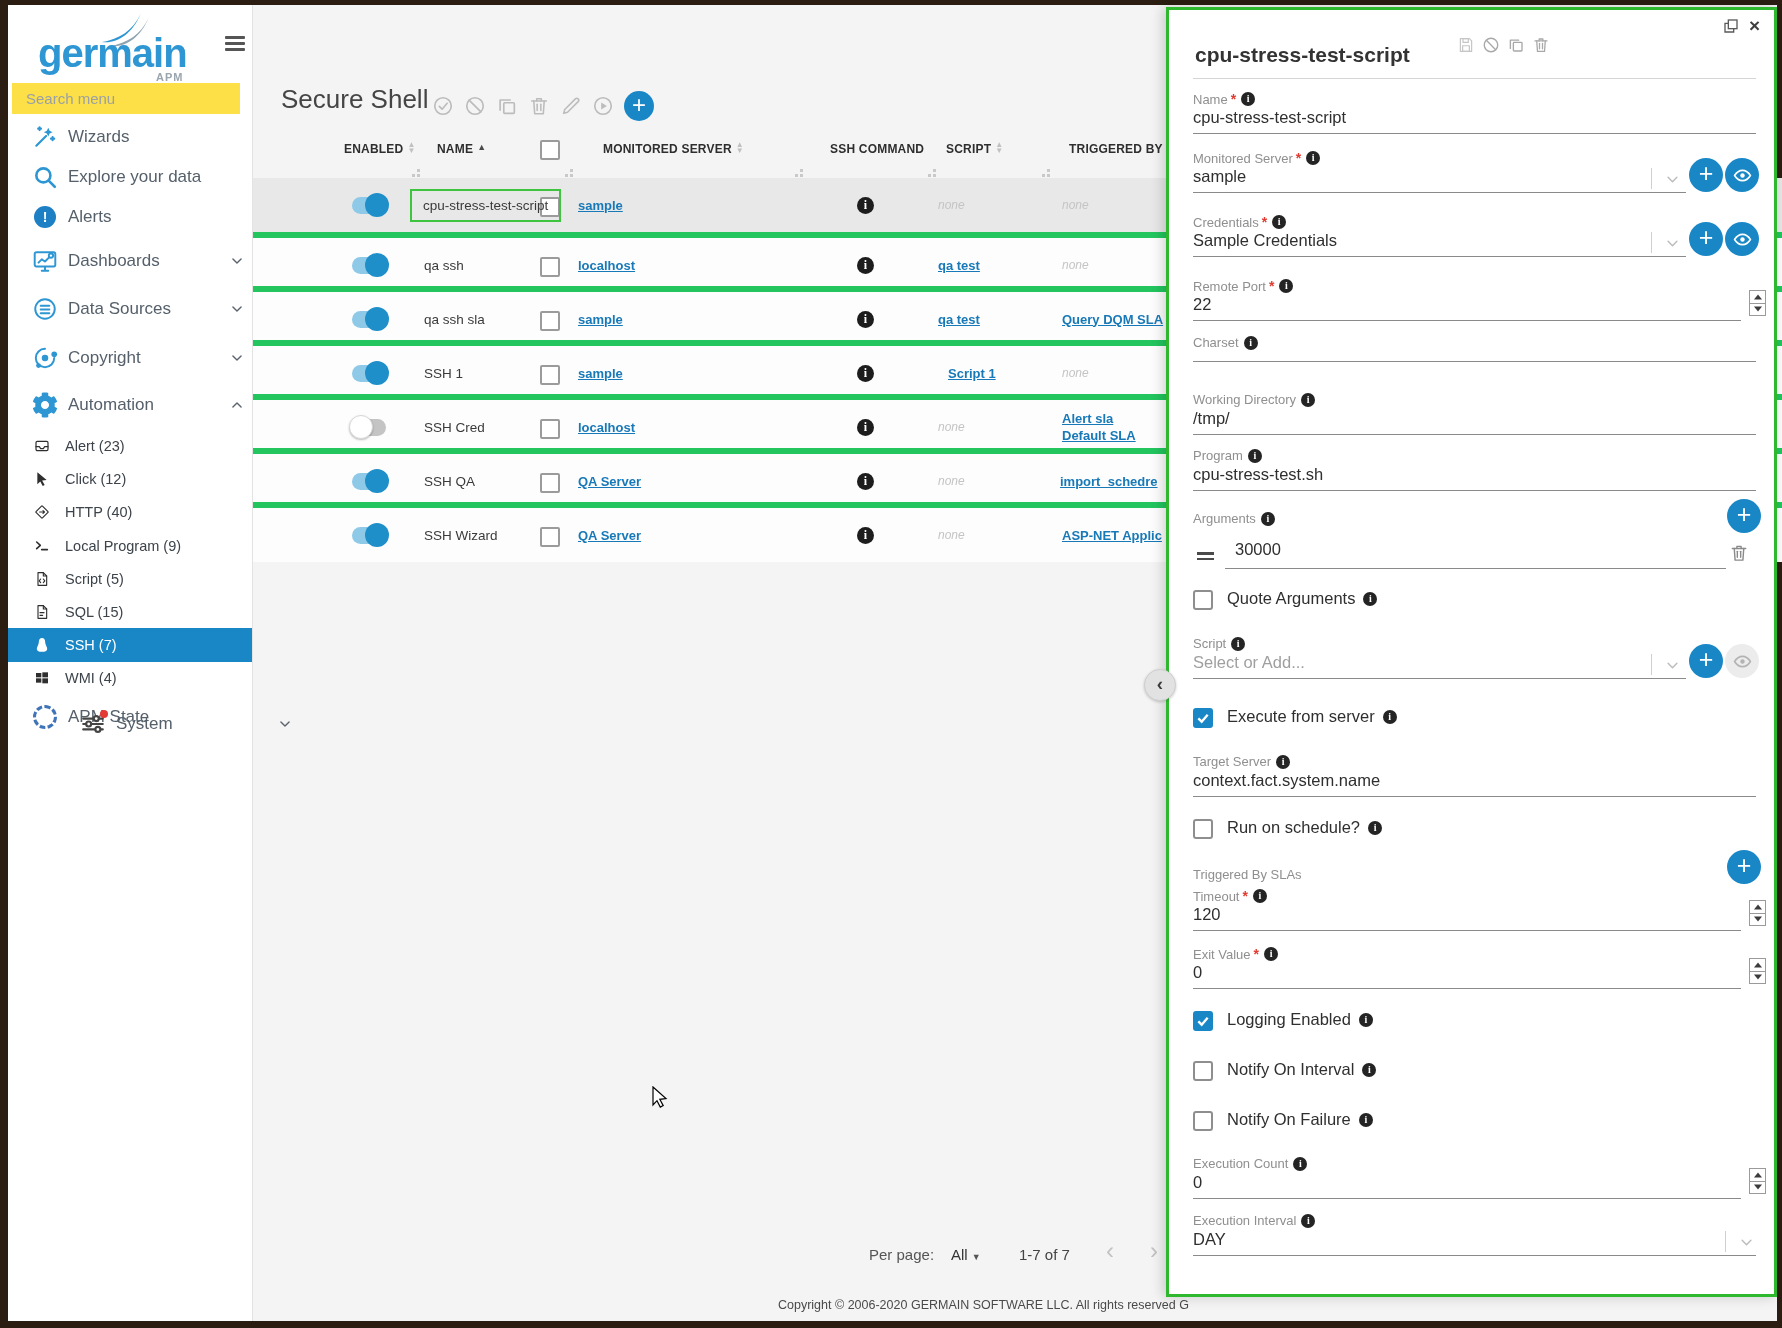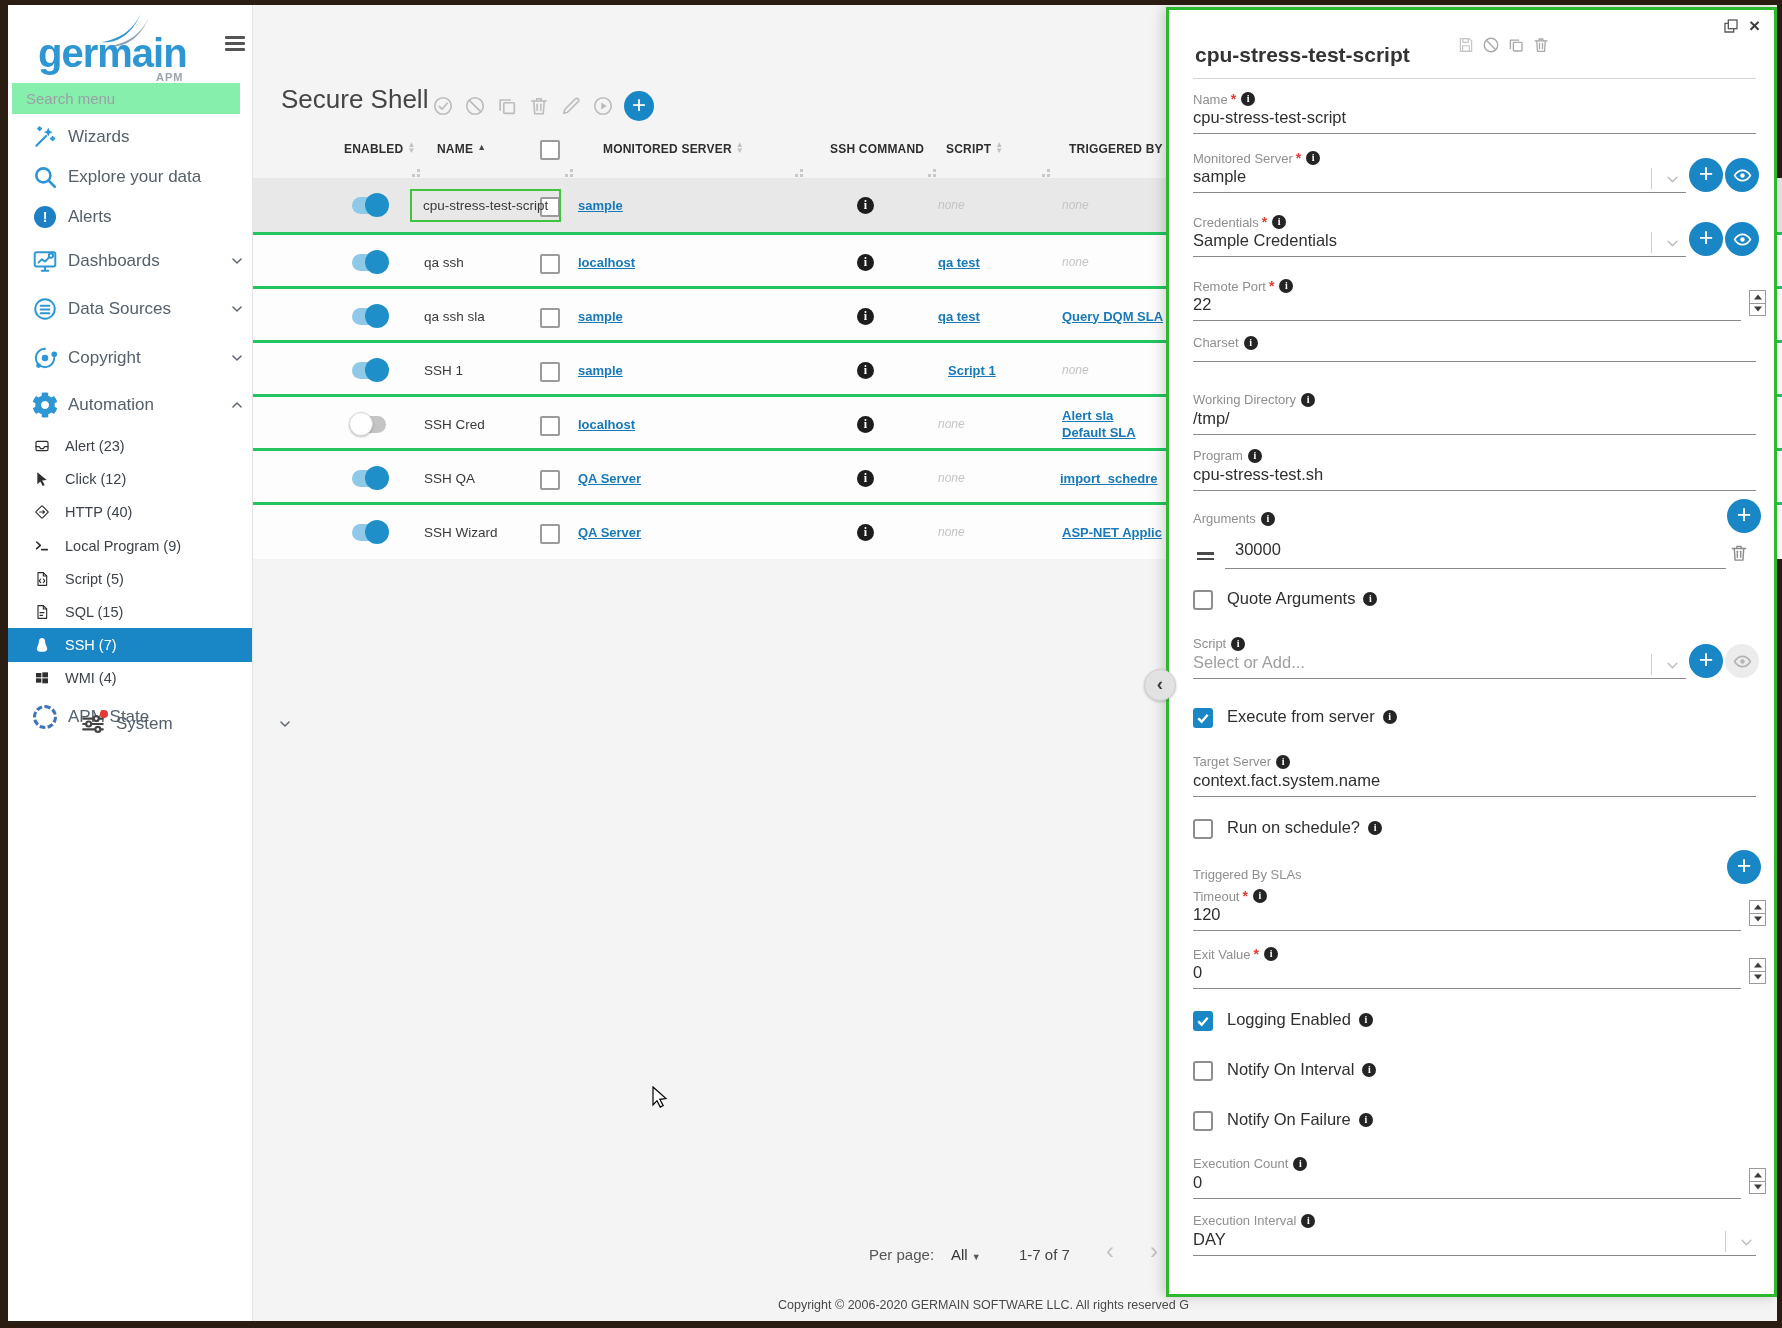--- a/index.html
+++ b/index.html
@@ -6,21 +6,21 @@
   .screen{position:relative;width:1782px;height:1328px;background:#2b1d12;overflow:hidden;}
   .app-bg{position:absolute;left:8px;top:5px;width:1769px;height:1316px;background:#f4f4f4;}
 
   
   .sidebar{position:absolute;left:8px;top:5px;width:244px;height:1316px;background:#fff;border-right:1px solid #e3e3e3;z-index:2;}
   .swoosh{position:absolute;left:86px;top:6px;width:62px;height:34px;}
   .brand{position:absolute;left:30px;top:26px;font-size:40px;font-weight:600;color:#2d96d3;letter-spacing:-1px;}
   .brand-sub{position:absolute;left:148px;top:66px;font-size:11px;font-weight:700;color:#9aa5ad;letter-spacing:1px;}
   .hamburger{position:absolute;left:217px;top:31px;width:20px;height:16px;cursor:pointer;}
   .hamburger i{display:block;height:2.5px;background:#555;margin-bottom:3.5px;border-radius:1px;}
-  .menu-search{position:absolute;left:4px;top:78px;width:228px;height:31px;background:#86efac;border:none;outline:none;padding:0 14px;font-size:15px;color:#666;font-family:"Liberation Sans",sans-serif;box-sizing:border-box;}
+  .menu-search{position:absolute;left:4px;top:78px;width:228px;height:31px;background:#fde047;border:none;outline:none;padding:0 14px;font-size:15px;color:#666;font-family:"Liberation Sans",sans-serif;box-sizing:border-box;}
   .menu-search::placeholder{color:#9aa0a5;}
   .side-item{position:absolute;left:0;width:244px;height:36px;display:flex;align-items:center;cursor:pointer;}
   .side-item .sicon{position:absolute;left:24px;width:26px;height:26px;color:#2d96d3;display:flex;align-items:center;justify-content:center;}
   .side-item .slabel{position:absolute;left:60px;font-size:17px;color:#55606b;}
   .side-item .schev{position:absolute;left:222px;width:14px;height:14px;color:#5b646d;}
   .side-sub{position:absolute;left:0;width:244px;height:34px;display:flex;align-items:center;cursor:pointer;text-decoration:underline;}
   .side-sub .sicon{position:absolute;left:26px;width:16px;height:16px;color:#2f2f2f;display:flex;align-items:center;justify-content:center;}
   .side-sub .slabel{position:absolute;left:57px;font-size:14.5px;color:#3c434a;}
   .side-sub.selected{background:#1987c6;}
   .side-sub.selected .slabel,.side-sub.selected .sicon{color:#fff;}
@@ -38,21 +38,21 @@
   .tbtn-add{width:30px;height:30px;border-radius:50%;background:#1987c6;color:#fff;font-size:24px;line-height:28px;text-align:center;cursor:pointer;font-weight:400;}
 
   .thead{position:absolute;top:138px;left:252px;right:0;height:46px;z-index:1;}
   .th{position:absolute;top:4px;font-size:12px;font-weight:700;color:#2e2e2e;letter-spacing:.2px;display:flex;align-items:flex-start;gap:4px;cursor:pointer;}
   .sortgl{display:flex;flex-direction:column;line-height:6px;font-size:8px;color:#c0c0c0;margin-top:0px;}
   .sortasc{font-size:9px;color:#4a4a4a;line-height:10px;}
   .hcheck{position:absolute;left:288px;top:2px;width:16px;height:16px;border:2px solid #9b9b9b;border-radius:2px;background:#fff;cursor:pointer;}
   .grip{position:absolute;width:3px;height:3px;background:#c9c9c9;box-shadow:5px 0 #c9c9c9,5px -5px #c9c9c9;}
 
   .row{position:absolute;left:252px;right:0;height:54px;background:#fdfdfd;z-index:1;}
-  .row.striped{border-top:3px solid #22c55e;}
+  .row.striped{border-top:6px solid #22c55e;}
   .row.selected{background:#e8e8e8;}
   .rcheck{position:absolute;left:288px;top:19px;width:16px;height:16px;border:2px solid #9b9b9b;border-radius:2px;background:#fff;cursor:pointer;}
   .tgl{position:absolute;left:100px;top:19px;width:34px;height:17px;border-radius:9px;background:#8ecae8;cursor:pointer;}
   .tgl::after{content:"";position:absolute;right:-3px;top:-4px;width:24px;height:24px;border-radius:50%;background:#1e8fc9;}
   .tgl.off{background:#c4c4c4;}
   .tgl.off::after{left:-3px;right:auto;background:#fff;border:1px solid #d7d7d7;box-sizing:border-box;box-shadow:0 1px 2px rgba(0,0,0,.25);}
   .cell-name{position:absolute;left:172px;top:0;height:54px;display:flex;align-items:center;font-size:13.5px;color:#3a3a3a;}
   .namebox{border:2px solid #3ec43e;padding:7px 11px;}
   .lnk{color:#1879b8;font-weight:700;text-decoration:underline;font-size:13px;cursor:pointer;}
   .none{font-style:italic;color:#c4c4c4;font-size:12px;}

